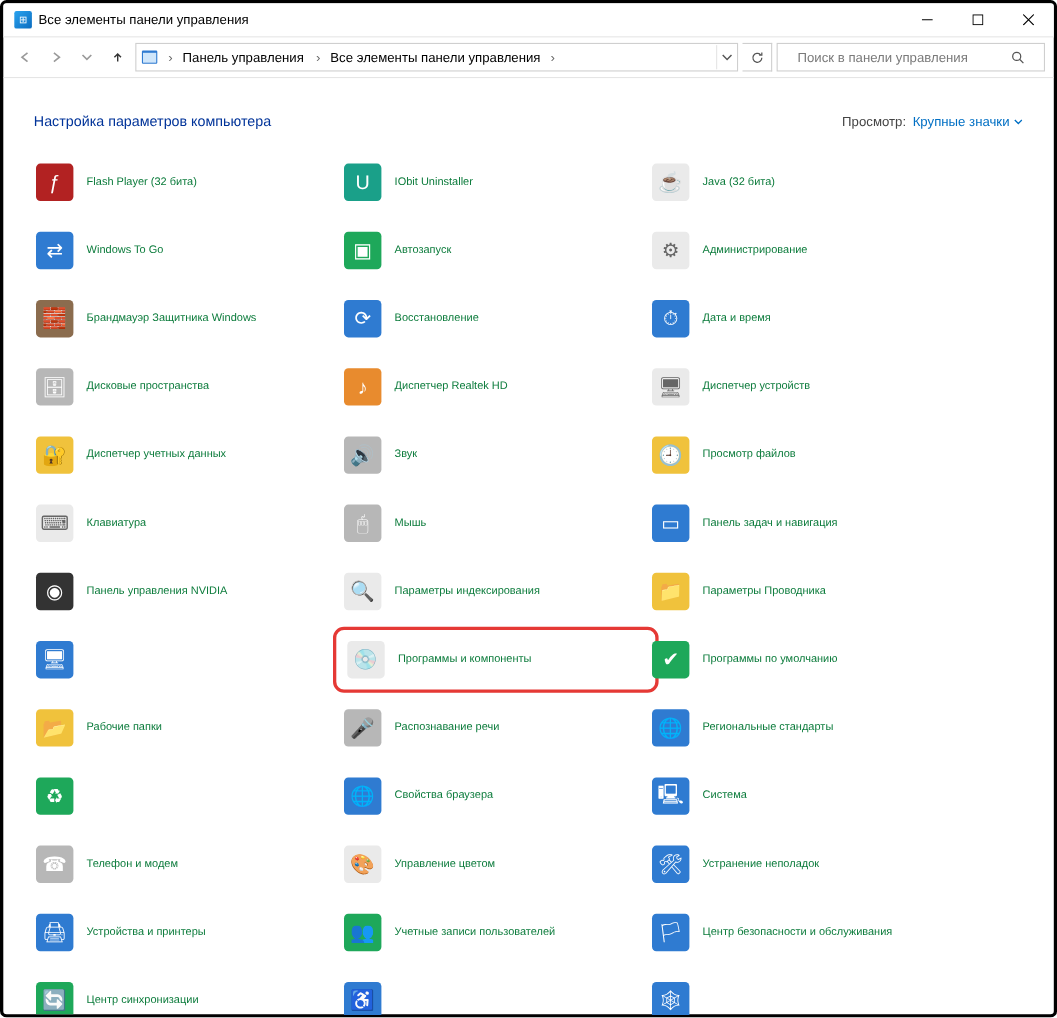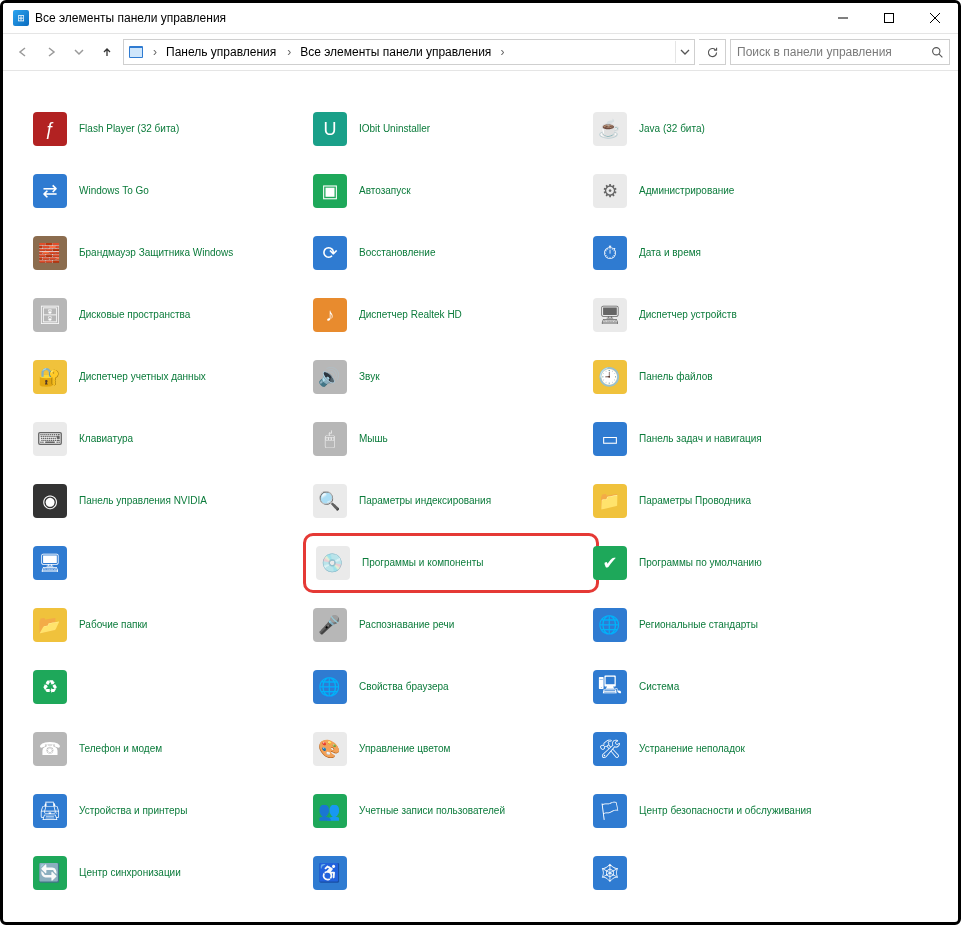--- a/index.html
+++ b/index.html
@@ -14,21 +14,21 @@
   .navrow{height:36px;display:flex;align-items:center;gap:4px;padding:0 8px;border-bottom:1px solid #e5e5e5}
   .navbtn{width:24px;height:24px;display:flex;align-items:center;justify-content:center;color:#9a9a9a;border-radius:2px}
   .navbtn.enabled{color:#333}
   .addrbox{flex:1;height:24px;border:1px solid #cfcfcf;display:flex;align-items:center;padding:0 0 0 2px;gap:2px;min-width:0}
   .addrbox .ic{width:16px;height:16px;margin:0 2px;display:flex;align-items:center;justify-content:center}
   .crumb{display:flex;align-items:center;color:#000;white-space:nowrap}
   .crumb .sep{width:14px;height:22px;display:flex;align-items:center;justify-content:center;color:#666}
   .crumb .txt{padding:2px 4px}
   .addrbox .drop{margin-left:auto;width:18px;height:22px;display:flex;align-items:center;justify-content:center;color:#555;border-left:1px solid #e5e5e5}
   .refresh{width:26px;height:24px;border:1px solid #cfcfcf;border-left:none;display:flex;align-items:center;justify-content:center;color:#555}
-  .searchbox{width:210px;height:24px;border:1px solid #cfcfcf;display:flex;align-items:center;padding:0 4px;color:#7a7a7a}
+  .searchbox{width:210px;height:24px;border:1px solid #cfcfcf;display:flex;align-items:center;padding:0 16px;color:#7a7a7a}
   .searchbox input{flex:1;border:none;outline:none;font-size:12px;font-family:inherit;color:#000;background:transparent}
   .searchbox input::placeholder{color:#7a7a7a}
   .searchbox .sic{width:16px;height:16px;display:flex;align-items:center;justify-content:center;color:#555}
   
   .content{position:absolute;top:70px;left:0;right:0;bottom:0;overflow:auto;padding:12px 28px 20px 28px;box-sizing:border-box}
   .headerline{display:flex;align-items:center;margin:18px 0 24px 0}
   .headerline h1{flex:1;margin:0;font-weight:400;font-size:13px;color:#003399}
   .viewwrap{display:flex;align-items:center;gap:6px;font-size:12px}
   .viewwrap .lbl{color:#444}
   .viewlink{color:#006fc4;display:flex;align-items:center;gap:4px;cursor:pointer}
@@ -129,20 +129,32 @@
       <span class="sic">
           <svg width="13" height="13" viewBox="0 0 16 16">
             <circle cx="6.5" cy="6.5" r="4.5" fill="none" stroke="currentColor" stroke-width="1.4"></circle>
             <path d="M10 10l4 4" stroke="currentColor" stroke-width="1.4"></path>
           </svg>
         </span>
     </div>
   </div>
 
   <div class="content">
+    <div class="headerline">
+      <h1>Настройка параметров компьютера</h1>
+      <div class="viewwrap">
+        <span class="lbl">Просмотр:</span>
+        <span class="viewlink">
+          <span>Крупные значки</span>
+          <svg width="8" height="8" viewBox="0 0 10 10">
+              <path d="M1 3l4 4 4-4" fill="none" stroke="currentColor" stroke-width="1.5"></path>
+            </svg>
+        </span>
+      </div>
+    </div>
 
     <div class="grid" id="grid">
         <div class="item">
           <div class="ico ic-red">ƒ</div>
           <div class="cap">Flash Player (32 бита)</div>
         </div>
         <div class="item">
           <div class="ico ic-teal">U</div>
           <div class="cap">IObit Uninstaller</div>
         </div>
@@ -189,21 +201,21 @@
         <div class="item">
           <div class="ico ic-yellow">🔐</div>
           <div class="cap">Диспетчер учетных данных</div>
         </div>
         <div class="item">
           <div class="ico ic-gray">🔊</div>
           <div class="cap">Звук</div>
         </div>
         <div class="item">
           <div class="ico ic-yellow">🕘</div>
-          <div class="cap">Панель файлов</div>
+          <div class="cap">Просмотр файлов</div>
         </div>
         <div class="item">
           <div class="ico ic-white">⌨</div>
           <div class="cap">Клавиатура</div>
         </div>
         <div class="item">
           <div class="ico ic-gray">🖱</div>
           <div class="cap">Мышь</div>
         </div>
         <div class="item">

